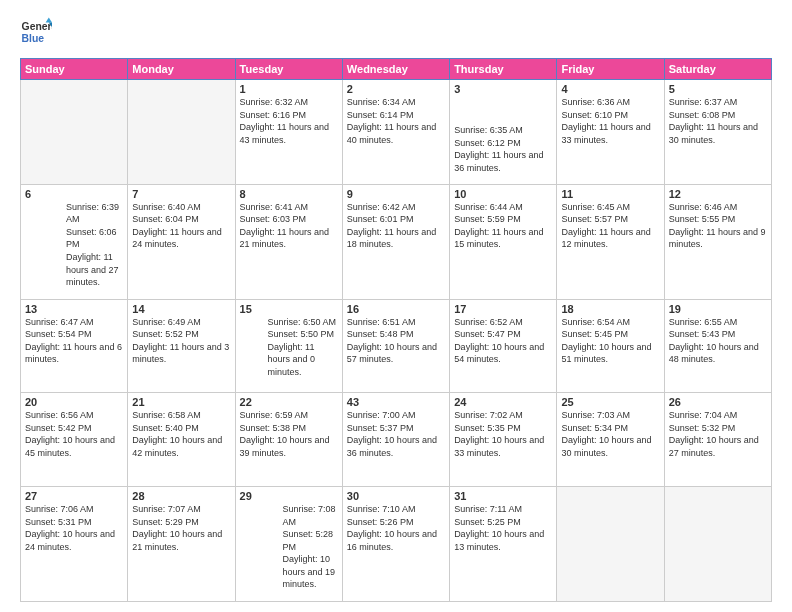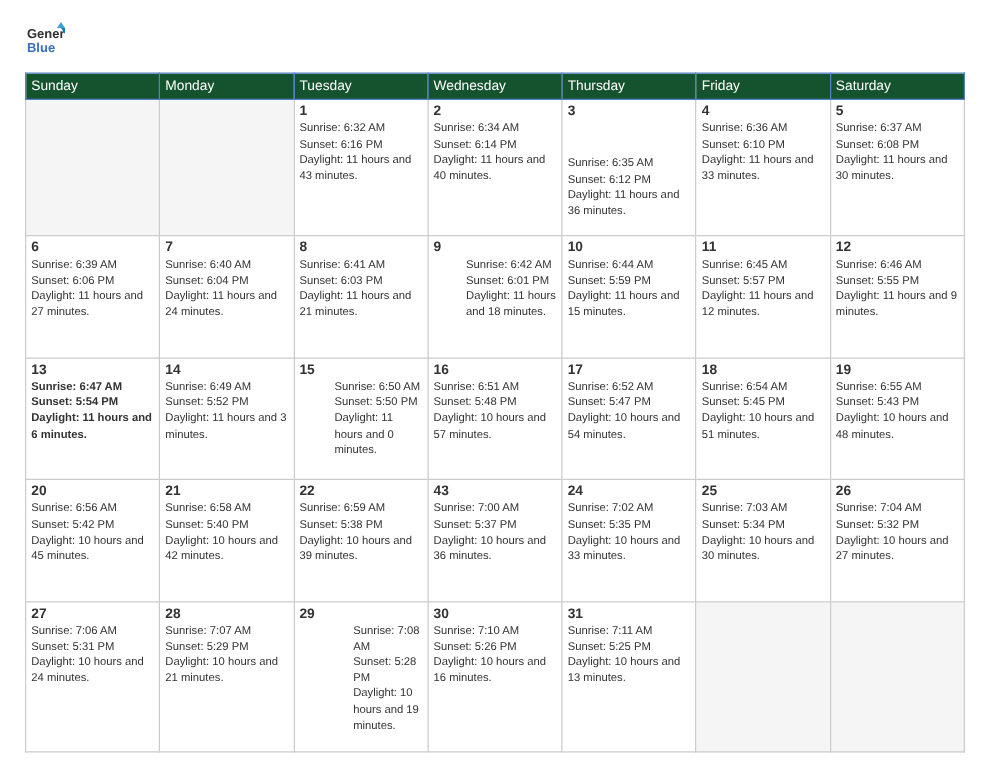--- a/index.html
+++ b/index.html
@@ -46,24 +46,24 @@
       color: #555;
     }
     .calendar {
       flex: 1;
       border: 1px solid #ccc;
       border-collapse: collapse;
       width: 100%;
       table-layout: fixed;
     }
     .calendar th {
-      background: #14532d;
+      background: #ec4899;
       color: #fff;
       font-size: 11px;
-      font-weight: normal;
+      font-weight: bold;
       padding: 4px 4px;
       border: 1px solid #5580c4;
       text-align: left;
     }
     .calendar td {
       border: 1px solid #ccc;
       vertical-align: top;
       padding: 3px 4px;
       font-size: 9.5px;
       color: #333;
@@ -150,39 +150,39 @@
           <td>
             <span class="day-num">5</span>
             <div class="day-info" style="white-space: pre-line;">Sunrise: 6:37 AM
 Sunset: 6:08 PM
 Daylight: 11 hours and 30 minutes.</div>
           </td>
         </tr>
         <tr>
           <td>
             <span class="day-num">6</span>
-            <div class="day-info" style="white-space: pre-line;">Sunrise: 6:39 AM
+            <div class="day-info" style="white-space: pre-line; margin-left: 41px;">Sunrise: 6:39 AM
 Sunset: 6:06 PM
 Daylight: 11 hours and 27 minutes.</div>
           </td>
           <td>
             <span class="day-num">7</span>
             <div class="day-info" style="white-space: pre-line;">Sunrise: 6:40 AM
 Sunset: 6:04 PM
 Daylight: 11 hours and 24 minutes.</div>
           </td>
           <td>
             <span class="day-num">8</span>
             <div class="day-info" style="white-space: pre-line;">Sunrise: 6:41 AM
 Sunset: 6:03 PM
 Daylight: 11 hours and 21 minutes.</div>
           </td>
           <td>
             <span class="day-num">9</span>
-            <div class="day-info" style="white-space: pre-line; margin-left: 26px;">Sunrise: 6:42 AM
+            <div class="day-info" style="white-space: pre-line;">Sunrise: 6:42 AM
 Sunset: 6:01 PM
 Daylight: 11 hours and 18 minutes.</div>
           </td>
           <td>
             <span class="day-num">10</span>
             <div class="day-info" style="white-space: pre-line;">Sunrise: 6:44 AM
 Sunset: 5:59 PM
 Daylight: 11 hours and 15 minutes.</div>
           </td>
           <td>
@@ -194,21 +194,21 @@
           <td>
             <span class="day-num">12</span>
             <div class="day-info" style="white-space: pre-line;">Sunrise: 6:46 AM
 Sunset: 5:55 PM
 Daylight: 11 hours and 9 minutes.</div>
           </td>
         </tr>
         <tr>
           <td>
             <span class="day-num">13</span>
-            <div class="day-info" style="white-space: pre-line; font-weight: bold;">Sunrise: 6:47 AM
+            <div class="day-info" style="white-space: pre-line;">Sunrise: 6:47 AM
 Sunset: 5:54 PM
 Daylight: 11 hours and 6 minutes.</div>
           </td>
           <td>
             <span class="day-num">14</span>
             <div class="day-info" style="white-space: pre-line;">Sunrise: 6:49 AM
 Sunset: 5:52 PM
 Daylight: 11 hours and 3 minutes.</div>
           </td>
           <td>

